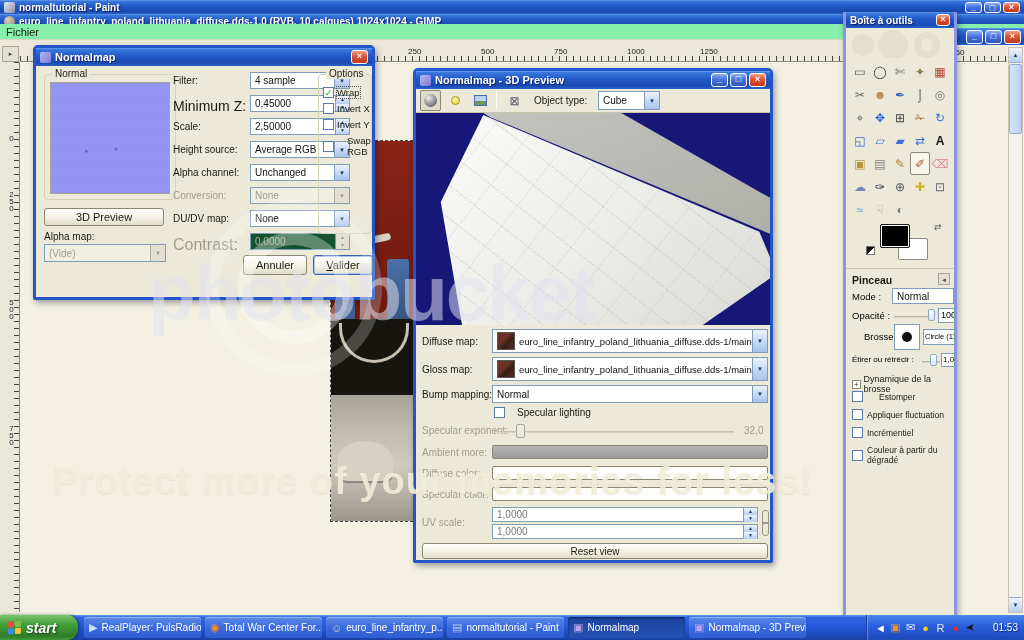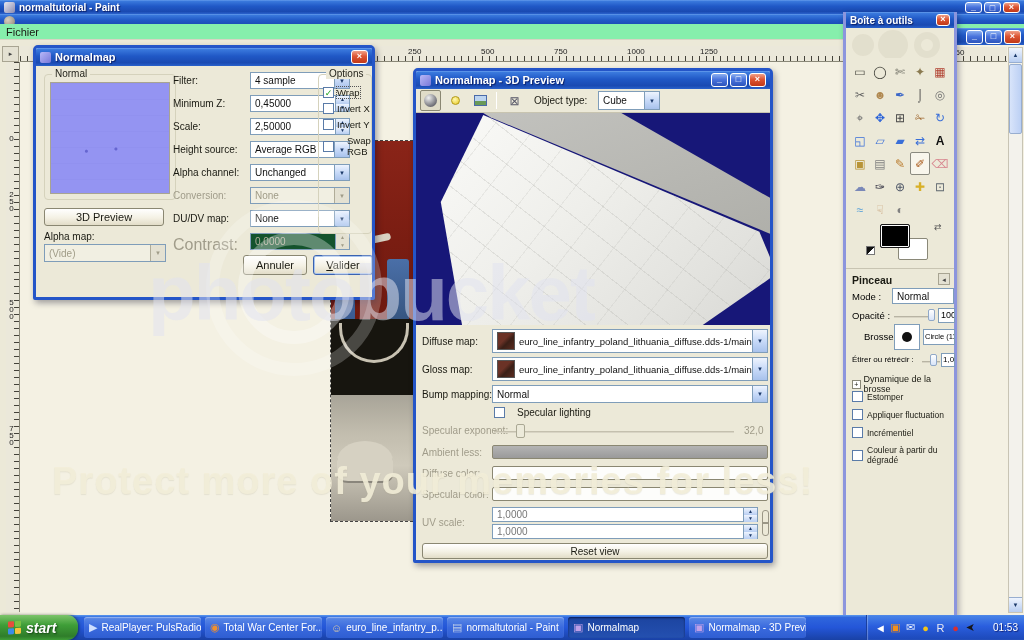--- a/index.html
+++ b/index.html
@@ -108,20 +108,21 @@
     <span>normaltutorial - Paint</span>
     <div class="capbtns">
       <div class="cap min" style="height:11px;line-height:8px;">_</div>
       <div class="cap max" style="height:11px;line-height:10px;">□</div>
       <div class="cap cls" style="height:11px;line-height:9px;">×</div>
     </div>
   </div>
 
   <div class="tbar" style="position:absolute;left:0;top:14px;width:1024px;height:14px;font-size:10px;">
     <div class="ticon" style="background:radial-gradient(circle at 35% 35%,#d8d0c0,#8a8070);border-radius:50%;"></div>
+    <span>euro_line_infantry_poland_lithuania_diffuse.dds-1.0 (RVB, 10 calques) 1024x1024 - GIMP</span>
   </div>
 
   <div style="position:absolute;left:0;top:24px;width:1024px;height:16px;background:#86efac;border-bottom:1px solid #d8d4c4;">
     <span style="position:absolute;left:6px;top:2px;font-size:11px;color:#1a1a12;">Fichier</span>
   </div>
 
   <div style="position:absolute;left:2px;top:46px;width:17px;height:16px;background:#e4e1d2;border:1px solid #a8a492;font-size:7px;color:#444;text-align:center;line-height:14px;">▸</div>
   <div class="hruler" style="left:20px;top:46px;width:1004px;height:16px;">
     <div class="ticks"></div>
     <div id="hruler-labels">
@@ -201,21 +202,21 @@
         <span>(Vide)</span>
           <div class="arr">▼</div>
       </div>
 
       <div id="nm-fields" style="position:absolute;left:137px;top:0;width:145px;height:100%;">
           <div style="position: absolute; left: 0px; top: 9px; font-size: 10px; color: rgb(26, 26, 18); white-space: nowrap;">Filter:</div>
           <div class="combo" style="position: absolute; left: 77px; top: 6px; width: 100px; height: 17px;">
             <span>4 sample</span>
             <div class="arr">▼</div>
           </div>
-          <div style="position: absolute; left: 0px; top: 32px; font-size: 10px; color: rgb(26, 26, 18); white-space: nowrap;">Minimum Z:</div>
+          <div style="position: absolute; left: 0px; top: 32px; font-size: 14px; color: rgb(26, 26, 18); white-space: nowrap;">Minimum Z:</div>
           <div class="spin" style="position: absolute; left: 77px; top: 29px; width: 100px; height: 17px;">
             <span>0,45000</span>
             <div class="ud">
               <div>▲</div>
               <div>▼</div>
             </div>
           </div>
           <div style="position: absolute; left: 0px; top: 55px; font-size: 10px; color: rgb(26, 26, 18); white-space: nowrap;">Scale:</div>
           <div class="spin" style="position: absolute; left: 77px; top: 52px; width: 100px; height: 17px;">
             <span>2,50000</span>
@@ -348,21 +349,21 @@
       <div class="cbrow" style="left:78px;top:82px;">
         <span class="xcb"></span>
         <span>Specular lighting</span>
       </div>
 
       <span style="position:absolute;left:6px;top:100px;font-size:10px;color:#a09c8a;">Specular exponent:</span>
       <div class="slider-track" style="left:78px;top:106px;width:240px;background:#c4c0ae;"></div>
       <div class="slider-handle dis" style="left:100px;top:99px;"></div>
       <span style="position:absolute;left:328px;top:100px;font-size:10px;color:#a09c8a;">32,0</span>
 
-      <span style="position:absolute;left:6px;top:122px;font-size:10px;color:#a09c8a;">Ambient less:</span>
+      <span style="position:absolute;left:6px;top:122px;font-size:10px;color:#a09c8a;">Ambient more:</span>
       <div class="colorbtn" style="left:76px;top:120px;width:276px;height:14px;background:linear-gradient(180deg,#b4b4b4,#9a9a9a);"></div>
 
       <span style="position:absolute;left:6px;top:143px;font-size:10px;color:#a09c8a;">Diffuse color:</span>
       <div class="colorbtn" style="left:76px;top:141px;width:276px;height:14px;background:#fdfdfb;"></div>
 
       <span style="position:absolute;left:6px;top:164px;font-size:10px;color:#a09c8a;">Specular color:</span>
       <div class="colorbtn" style="left:76px;top:162px;width:276px;height:14px;background:#fdfdfb;"></div>
 
       <span style="position:absolute;left:6px;top:192px;font-size:10px;color:#a09c8a;">UV scale:</span>
       <div class="spin" style="position:absolute;left:76px;top:182px;width:266px;height:15px;color:#777;">
@@ -533,21 +534,21 @@
         <div class="slider-track" style="left:76px;top:92px;width:18px;"></div>
         <div class="slider-handle" style="left:84px;top:85px;width:7px;height:12px;"></div>
         <div style="position:absolute;left:95px;top:84px;width:14px;height:14px;background:#fff;border:1px solid #7f9db9;font-size:8px;padding:1px 0 0 1px;overflow:hidden;">1,0</div>
 
         <div style="position:absolute;left:6px;top:105px;font-size:9px;color:#1a1a12;display:flex;gap:3px;align-items:center;">
           <span style="width:9px;height:9px;border:1px solid #8a8878;font-size:7px;line-height:7px;text-align:center;background:#fff;">+</span>
           <span>Dynamique de la brosse</span>
         </div>
 
         <div id="pinceau-checkboxes">
-            <div class="cbrow" style="left: 6px; top: 122px; gap: 4px; font-size: 8.5px;">
+            <div class="cbrow" style="left: 6px; top: 122px; gap: 16px; font-size: 8.5px;">
               <span class="xcb"></span>
               <span>Estomper</span>
             </div>
             <div class="cbrow" style="left: 6px; top: 140px; gap: 4px; font-size: 8.5px;">
               <span class="xcb"></span>
               <span>Appliquer fluctuation</span>
             </div>
             <div class="cbrow" style="left: 6px; top: 158px; gap: 4px; font-size: 8.5px;">
               <span class="xcb"></span>
               <span>Incrémentiel</span>

